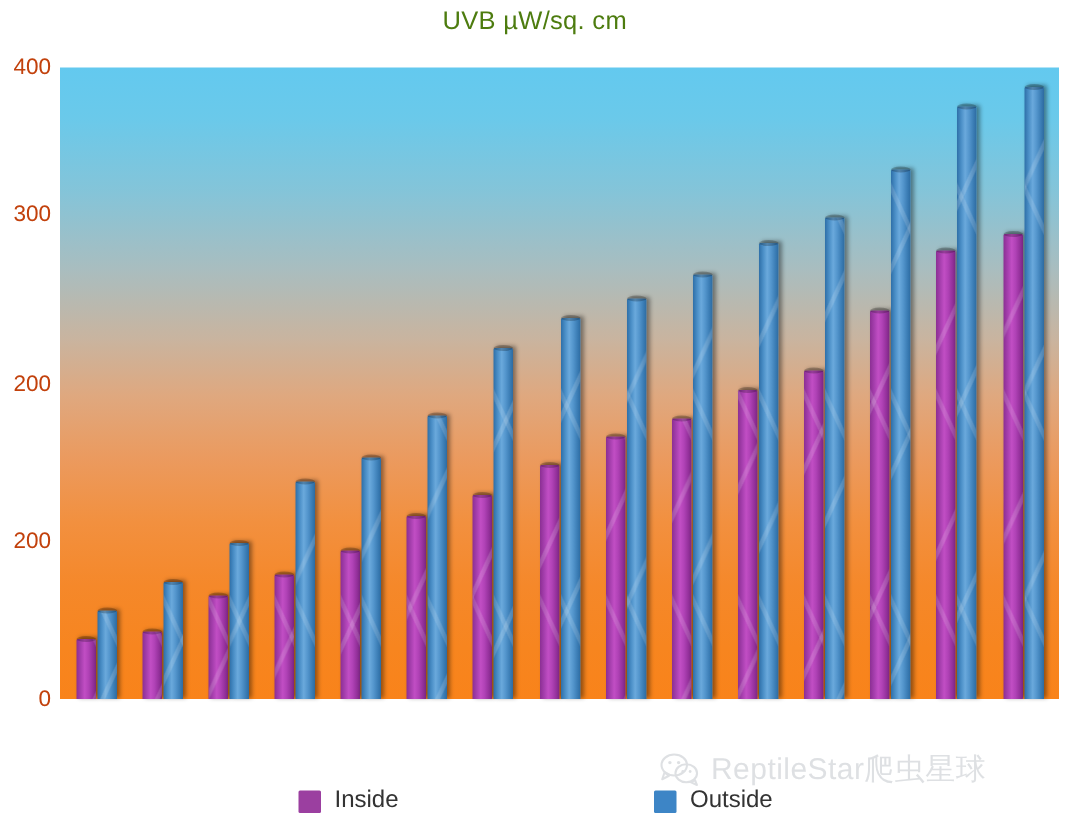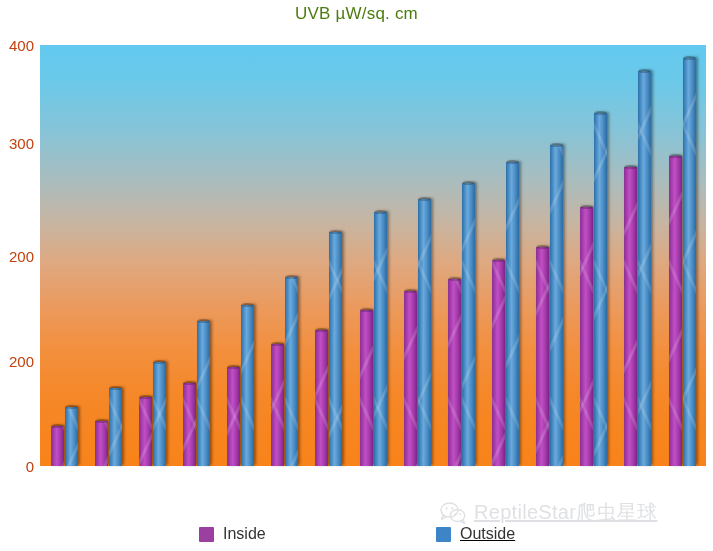--- a/index.html
+++ b/index.html
@@ -139,21 +139,21 @@
     width: 582px;
     height: 26px;
   }
   .legend-item {
     position: absolute;
     display: flex;
     align-items: center;
     gap: 9px;
   }
   .legend-item.inside  { left: 199px; }
-  .legend-item.outside { left: 436px; text-decoration: underline; }
+  .legend-item.outside { left: 436px; }
   .swatch {
     width: 15px; height: 15px;
     display: inline-block;
     border-radius: 1px;
   }
   .swatch-inside  { background: #9b3fa0; }
   .swatch-outside { background: #3d85c6; }
   .legend-label {
     font-size: 16px;
     color: #333333;
@@ -168,21 +168,20 @@
     align-items: center;
     gap: 8px;
     opacity: 0.60;
     pointer-events: none;
   }
   #watermark .wm-text {
     font-size: 20px;
     color: #c9cdd1;
     white-space: nowrap;
     letter-spacing: 0.3px;
-    text-decoration: underline;
   }
   #watermark svg { display: block; }
 </style>
 </head>
 <body>
 
 <div id="chart-title">UVB µW/sq. cm</div>
 
 <div id="y-axis-labels">
     <div class="ytick" style="top: 421px;">0</div>

